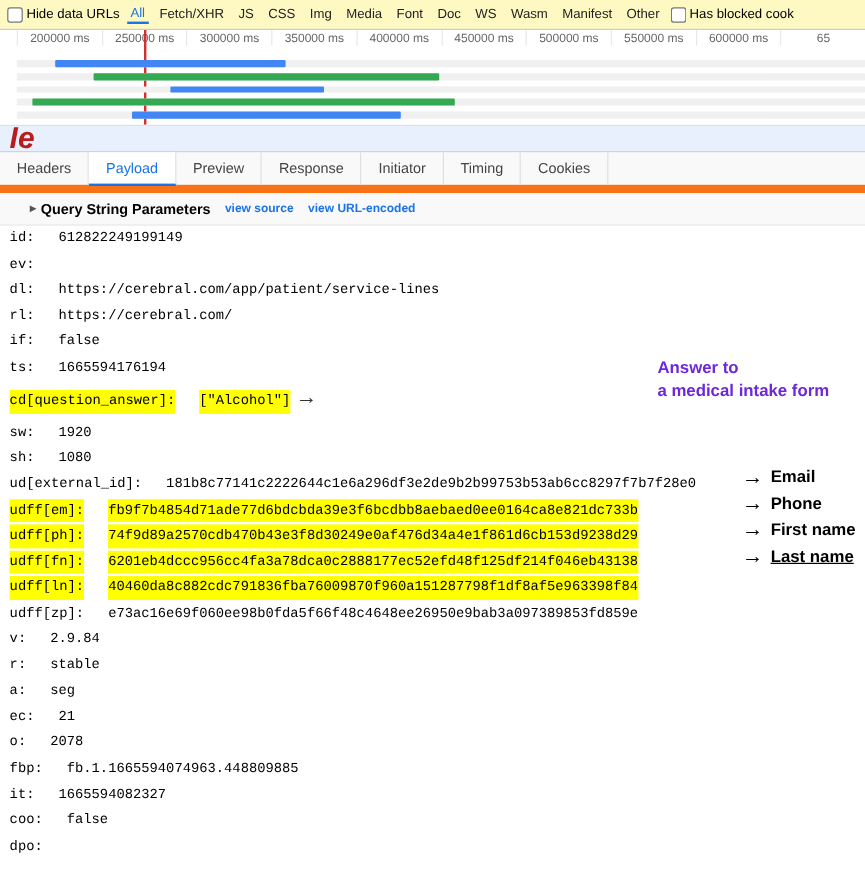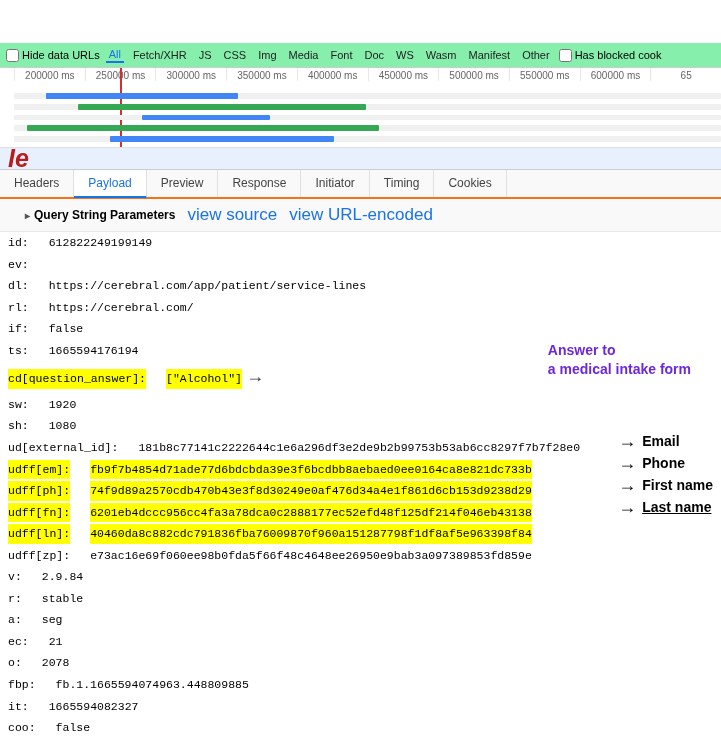--- a/index.html
+++ b/index.html
@@ -11,24 +11,23 @@
       width: 721px;
       overflow-x: hidden;
     }
 
     
     .toolbar {
       display: flex;
       align-items: center;
       padding: 4px 6px;
       border-bottom: 1px solid #ccc;
-      background: #86efac;
+      background: #fef9c3;
       gap: 6px;
       flex-wrap: wrap;
-      margin-top: 43px;
     }
     .toolbar-item {
       font-size: 11px;
       color: #222;
       cursor: pointer;
       padding: 1px 3px;
     }
     .toolbar-item.active {
       color: #1a73e8;
       border-bottom: 2px solid #1a73e8;
@@ -69,21 +68,21 @@
       position: absolute;
       top: 0;
       bottom: 0;
       width: 2px;
       background: #d32f2f;
     }
 
     
     .tabs {
       display: flex;
-      border-bottom: 2px solid #f97316;
+      border-bottom: 7px solid #f97316;
       background: #f9f9f9;
     }
     .tab {
       padding: 6px 14px;
       font-size: 12px;
       cursor: pointer;
       color: #444;
       border-right: 1px solid #e0e0e0;
     }
     .tab.active {
@@ -109,24 +108,25 @@
       display: flex;
       align-items: center;
       gap: 4px;
     }
     .section-title::before {
       content: '▸';
       font-size: 10px;
       color: #555;
     }
     .section-link {
-      font-size: 17px;
+      font-size: 10px;
       color: #1a73e8;
       cursor: pointer;
       text-decoration: none;
+      font-weight: bold;
     }
 
     
     .params-content {
       padding: 0 8px;
       font-family: 'Consolas', 'Courier New', monospace;
       font-size: 11.5px;
       line-height: 1.7;
     }
     .param-row {

